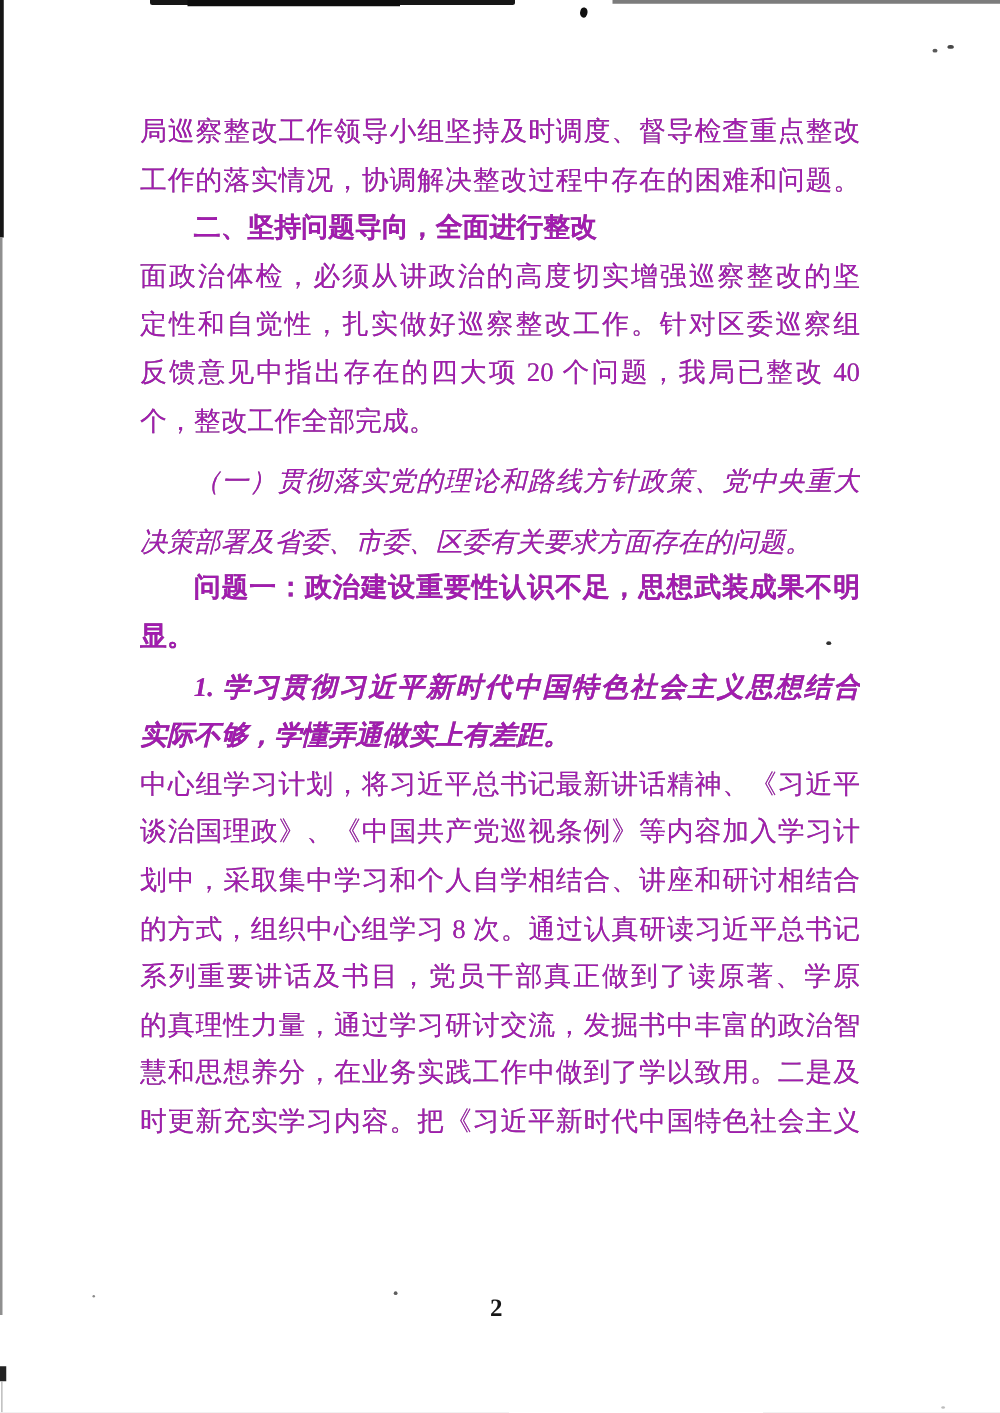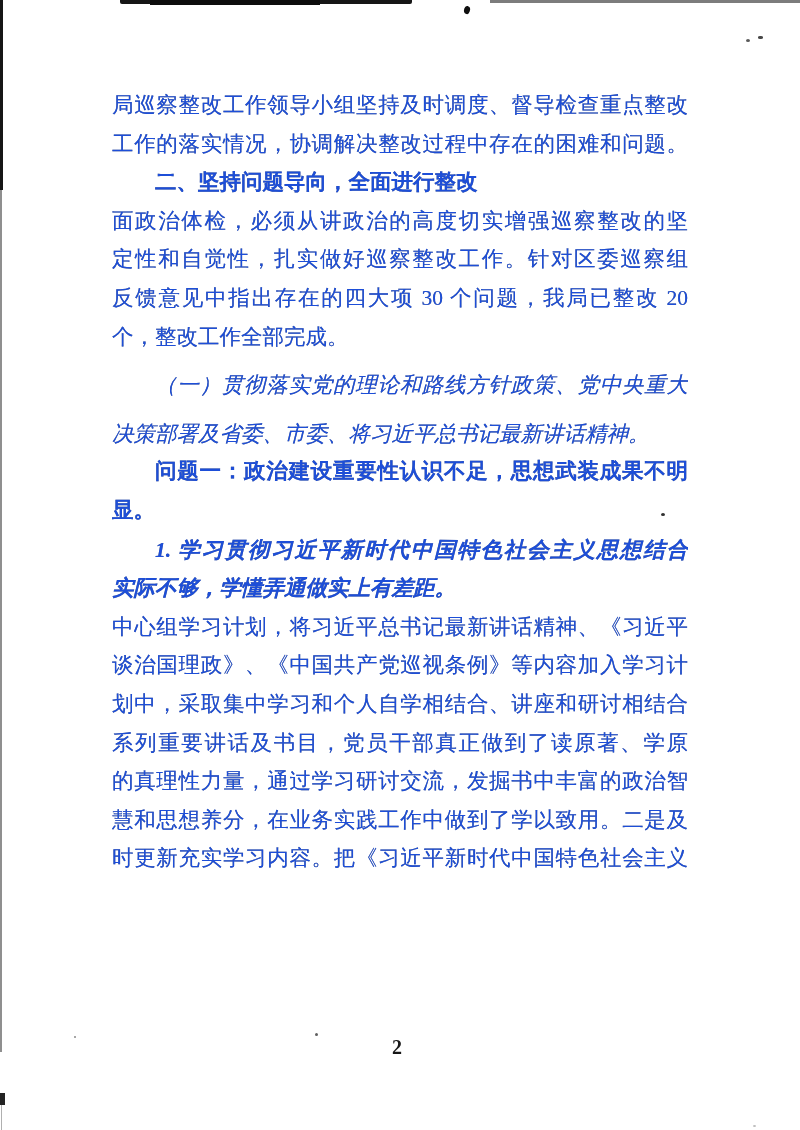--- a/index.html
+++ b/index.html
@@ -18,21 +18,21 @@
     top: 86px;
     width: 576px;
   }
   .line {
     height: 38.6px;
     line-height: 38.6px;
     font-size: 21.5px;
     text-align: justify;
     overflow: hidden;
     white-space: normal;
-    color: #1d4ed8;
+    color: #a21caf;
     text-shadow: 0 0 0.5px rgba(20,20,20,0.55);
   }
   .line.jfull { text-align-last: justify; }
   .line.jleft { text-align-last: left; }
   .line.indent { padding-left: 43px; }
   .style-body { font-family: "Liberation Serif", "DejaVu Serif", serif; font-weight: 400; }
   .style-heading {
     font-family: "Liberation Sans", "DejaVu Sans", sans-serif;
     font-weight: 700;
   }
@@ -98,31 +98,32 @@
   <div class="art dot-bottom-c"></div>
   <div class="art dot-bottom-l"></div>
   <div class="art dot-bottom-r"></div>
 
   <div class="text-block">
       <div class="line style-body jfull">局巡察整改工作领导小组坚持及时调度、督导检查重点整改</div>
       <div class="line style-body jfull">工作的落实情况，协调解决整改过程中存在的困难和问题。</div>
       <div class="line style-heading indent jleft">二、坚持问题导向，全面进行整改</div>
       <div class="line style-body jfull">面政治体检，必须从讲政治的高度切实增强巡察整改的坚</div>
       <div class="line style-body jfull">定性和自觉性，扎实做好巡察整改工作。针对区委巡察组</div>
-      <div class="line style-body jfull">反馈意见中指出存在的四大项 30 个问题，我局已整改 20</div>
+      <div class="line style-body jfull">反馈意见中指出存在的四大项 20 个问题，我局已整改 40</div>
       <div class="line style-body jleft">个，整改工作全部完成。</div>
       <div class="line style-kaiti indent jfull">（一）贯彻落实党的理论和路线方针政策、党中央重大</div>
-      <div class="line style-kaiti jleft">决策部署及省委、市委、将习近平总书记最新讲话精神。</div>
+      <div class="line style-kaiti jleft">决策部署及省委、市委、区委有关要求方面存在的问题。</div>
       <div class="line style-bold indent jfull">问题一：政治建设重要性认识不足，思想武装成果不明</div>
       <div class="line style-bold jleft">显。</div>
       <div class="line style-boldkai indent jfull">1. 学习贯彻习近平新时代中国特色社会主义思想结合</div>
       <div class="line style-boldkai jleft">实际不够，学懂弄通做实上有差距。</div>
       <div class="line style-body jfull">中心组学习计划，将习近平总书记最新讲话精神、《习近平</div>
       <div class="line style-body jfull">谈治国理政》、《中国共产党巡视条例》等内容加入学习计</div>
       <div class="line style-body jfull">划中，采取集中学习和个人自学相结合、讲座和研讨相结合</div>
+      <div class="line style-body jfull">的方式，组织中心组学习 8 次。通过认真研读习近平总书记</div>
       <div class="line style-body jfull">系列重要讲话及书目，党员干部真正做到了读原著、学原文、</div>
       <div class="line style-body jfull">的真理性力量，通过学习研讨交流，发掘书中丰富的政治智</div>
       <div class="line style-body jfull">慧和思想养分，在业务实践工作中做到了学以致用。二是及</div>
       <div class="line style-body jfull">时更新充实学习内容。把《习近平新时代中国特色社会主义</div>
     </div>
 
   <div class="page-number">2</div>
 
 </div>
 

